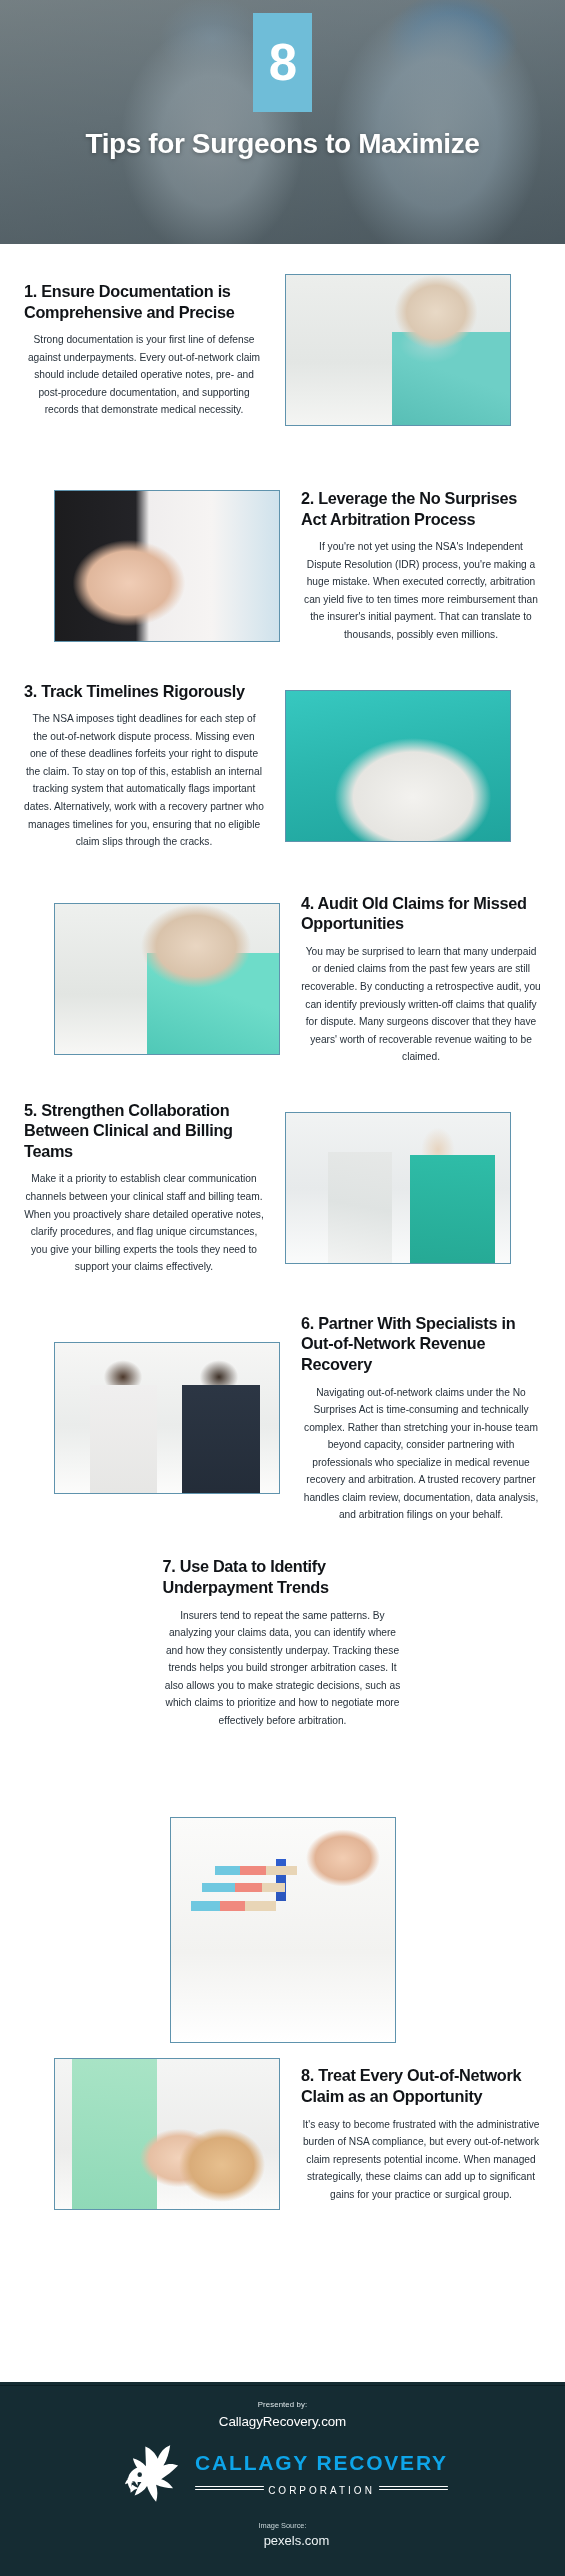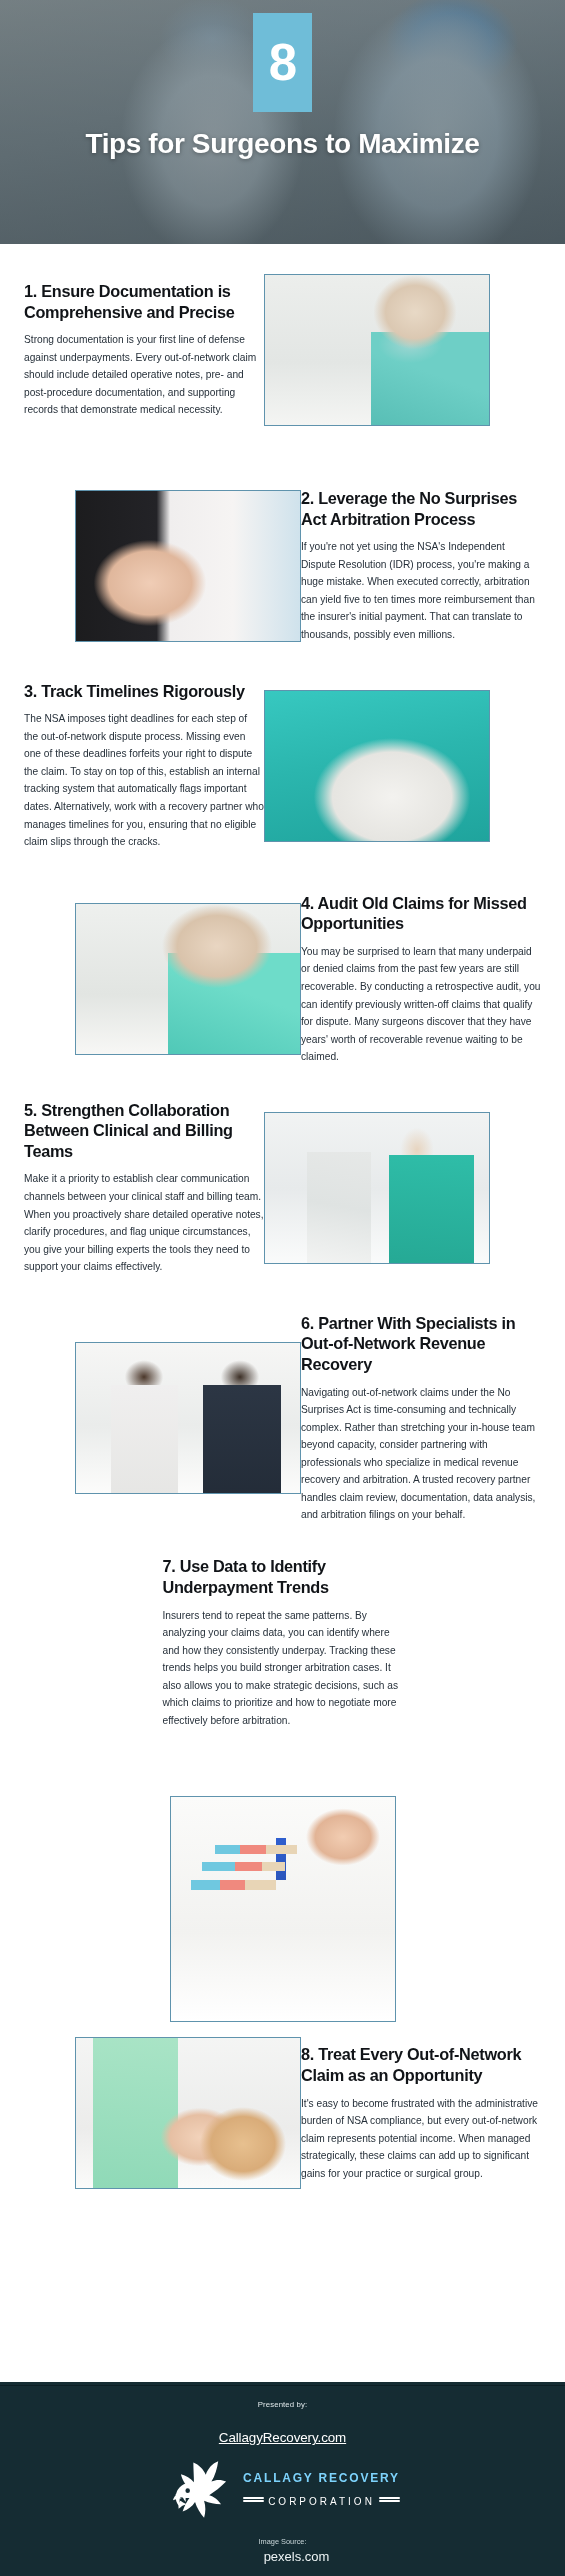--- a/index.html
+++ b/index.html
@@ -70,38 +70,40 @@
     text-shadow: 0 1.4px 4.2px rgba(0,0,0,0.35);
   }
 
   
   .tips { padding: 0; }
   .tip {
     display: flex;
     align-items: center;
     width: 565px;
     padding: 0 24px;
+    gap: 21px;
   }
   .tip.img-right { flex-direction: row; }
   .tip.img-left  { flex-direction: row-reverse; }
 
   .tip-text { width: 240px; flex: 0 0 240px; }
   .tip-title {
     font-size: 16.3px;
     line-height: 1.26;
     font-weight: 700;
     color: #111418;
     letter-spacing: -0.3px;
     margin-bottom: 9.2px;
   }
   .tip-body {
     font-size: 10.2px;
     line-height: 1.72;
     color: #26303a;
     font-weight: 400;
+    text-align: center;
   }
 
   .tip-figure {
     width: 226px;
     flex: 0 0 226px;
     height: 152px;
     border: 1.4px solid #5f93ad;
     background: #dfe7ea;
     overflow: hidden;
     position: relative;
@@ -179,43 +181,42 @@
   .footer-top-rule {
     position: absolute;
     top: 2.8px; left: 0;
     width: 565px; height: 1.4px;
     background: #0c1f25;
   }
   .f-presented {
     font-size: 7.8px;
     color: #dfe8ea;
     letter-spacing: 0.1px;
-    margin-bottom: 21px;
+    margin-bottom: 5px;
   }
   .f-site {
     font-size: 13.4px;
     color: #ffffff;
     letter-spacing: -0.1px;
     margin-bottom: 14px;
-    text-decoration: underline;
   }
   .logo-row {
     display: flex;
     align-items: center;
     justify-content: center;
     gap: 10px;
     margin-bottom: 17px;
   }
   .logo-mark { width: 68px; height: 61px; }
   .logo-words { text-align: left; }
   .logo-line1 {
-    font-size: 12px;
+    font-size: 21px;
     font-weight: 700;
     letter-spacing: 1.8px;
-    color: #7dd3fc;
+    color: #0ea5e9;
     line-height: 1;
   }
   .logo-line2-wrap {
     display: flex;
     align-items: flex-start;
     gap: 4.2px;
     margin-top: 13px;
   }
   .logo-swoosh {
     flex: 1;

